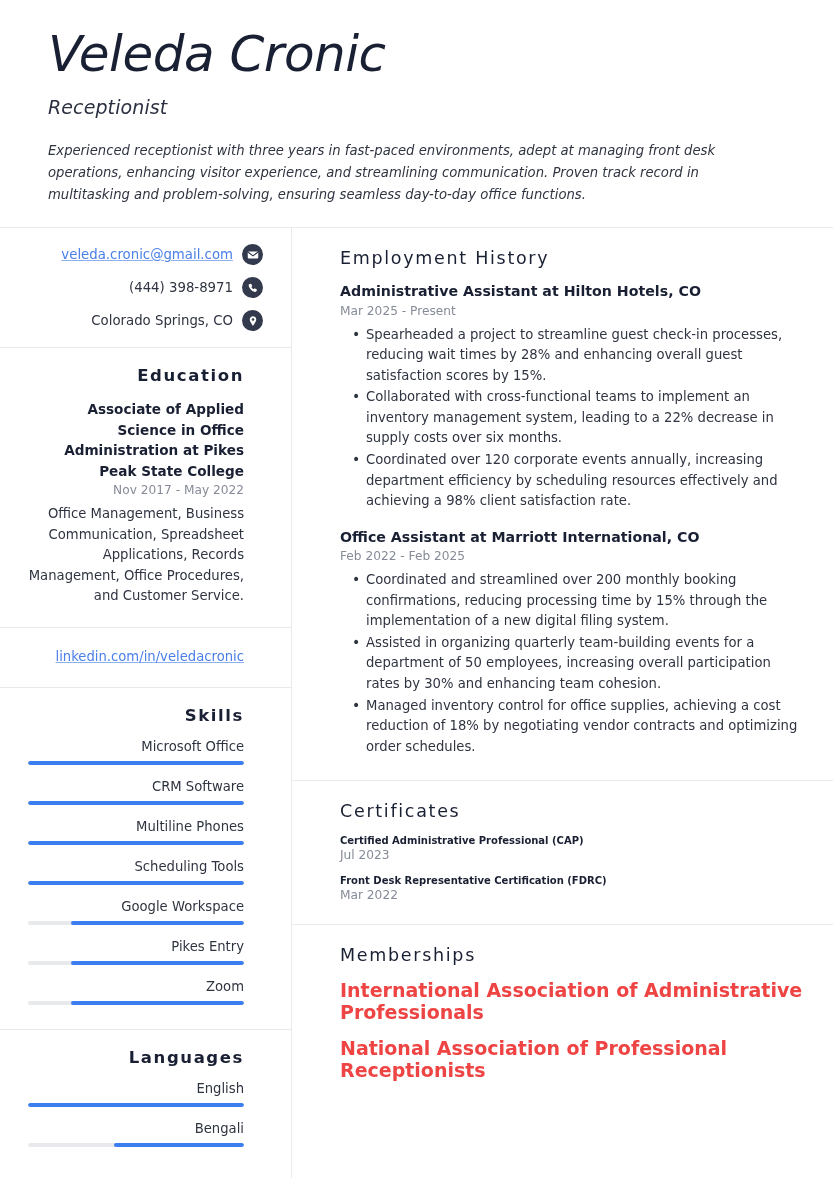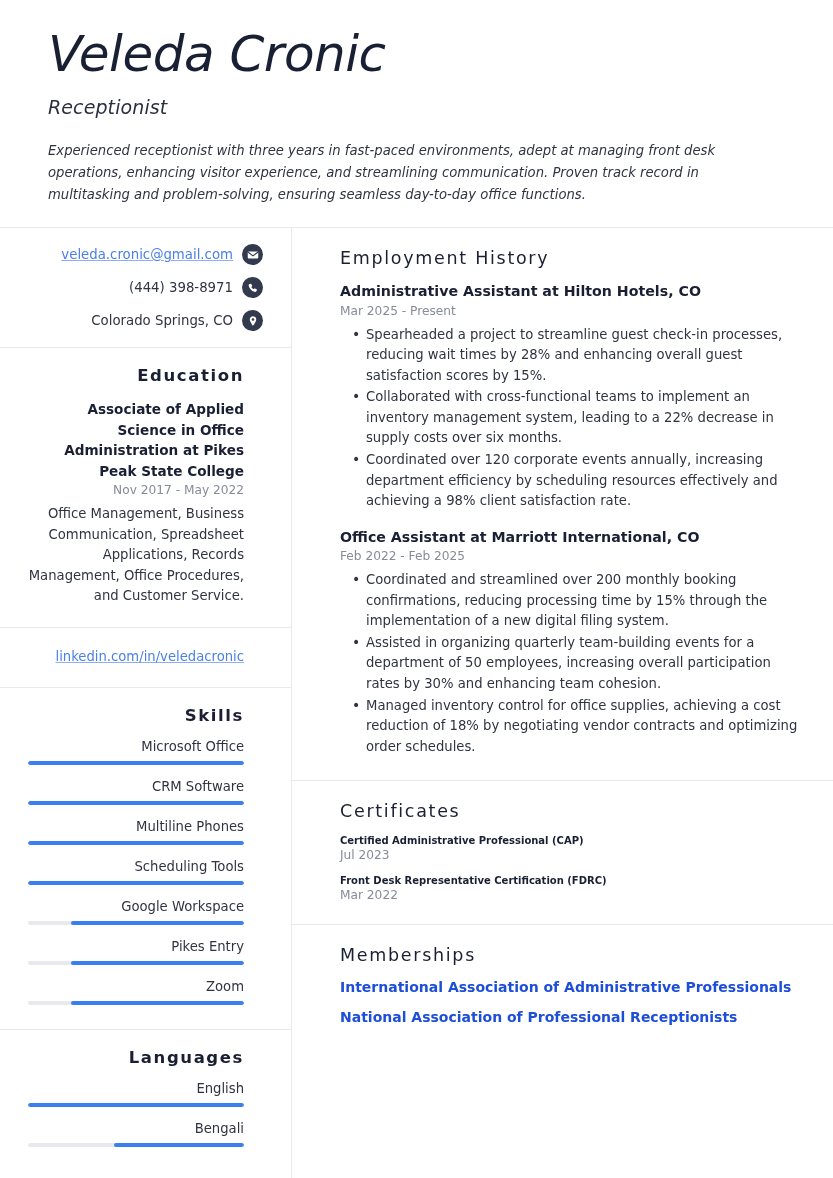--- a/index.html
+++ b/index.html
@@ -237,23 +237,23 @@
     font-weight: 700;
     color: #1a2033;
   }
   .cert-date {
     margin-top: 2px;
     font-size: 12.2px;
     color: #868b98;
   }
 
   .membership {
-    font-size: 14px;
+    font-size: 19px;
     font-weight: 700;
-    color: #1d4ed8;
+    color: #ef4444;
     margin-bottom: 14px;
   }
   .membership:last-child { margin-bottom: 0; }
 </style>
 </head>
 <body>
 
 <div class="page">
 
   <div class="header">

